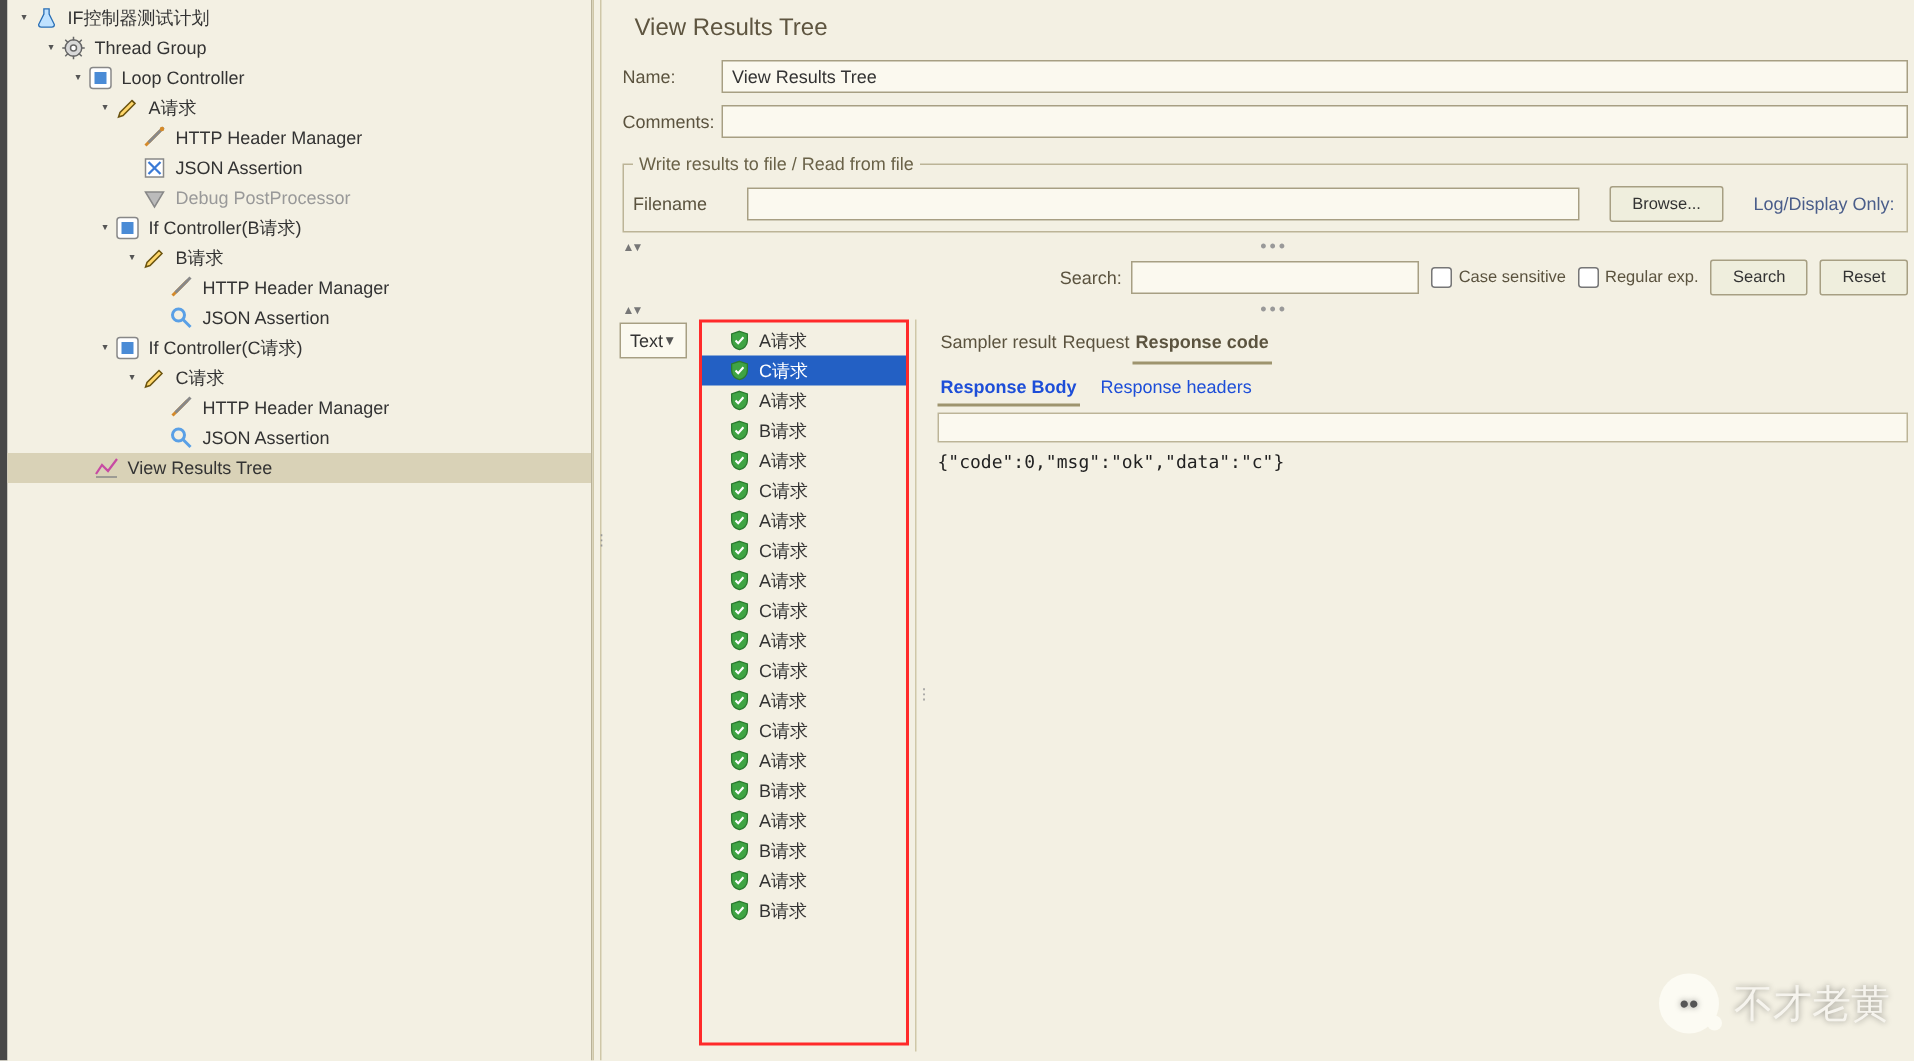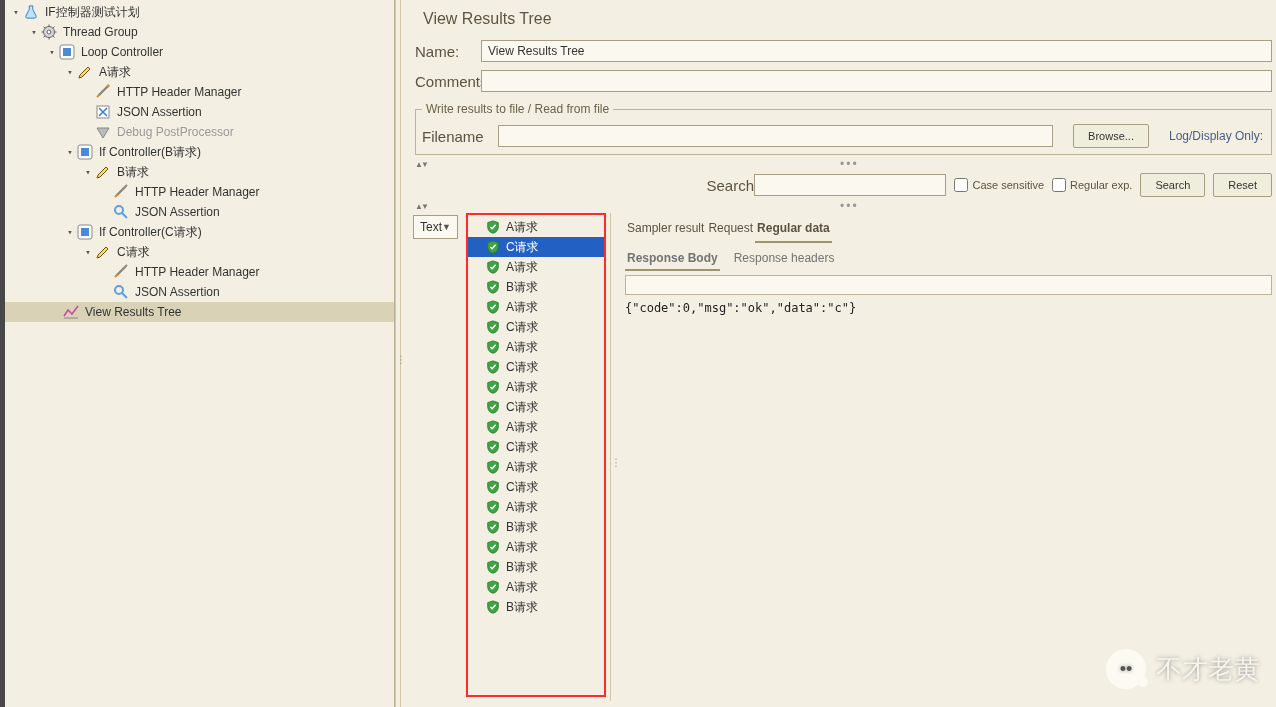--- a/index.html
+++ b/index.html
@@ -100,21 +100,21 @@
     padding: 4px 0 10px 12px;
   }
   .form-row {
     display: flex;
     align-items: center;
     padding: 2px 4px 6px 4px;
   }
   .form-label {
     width: 66px;
     color: #5b533f;
-    font-size: 15px;
+    font-size: 12px;
   }
   .text-input {
     flex: 1;
     height: 22px;
     border: 1px solid #a79f83;
     background: #fbf9ef;
     padding: 2px 6px;
     font-size: 12px;
     color: #333;
   }
@@ -244,21 +244,21 @@
     font-size:12px;
     color:#5b533f;
   }
   .tab { padding: 2px 2px 6px 2px; cursor:pointer; }
   .tab.active { border-bottom: 2px solid #9e946e; font-weight:600;}
   .subtabs {
     display:flex;
     gap: 12px;
     padding: 6px 4px 4px 4px;
     font-size:12px;
-    color:#737373;
+    color:#1d4ed8;
   }
   .subtab { padding: 2px 2px 4px 2px; cursor:pointer;}
   .subtab.active { border-bottom: 2px solid #9e946e; font-weight:600;}
   .response-toolbar {
     height: 20px;
     border:1px solid #bcb497;
     margin: 0 4px;
     background:#fbf9ef;
   }
   .response-body {
@@ -708,21 +708,21 @@
             </div>
           </div>
       </div>
 
       <div class="splitter-v2"></div>
 
       <div class="results-right">
         <div class="tabs">
           <span class="tab">Sampler result</span>
           <span class="tab">Request</span>
-          <span class="tab active">Regular data</span>
+          <span class="tab active">Response code</span>
         </div>
         <div class="subtabs">
           <span class="subtab active">Response Body</span>
           <span class="subtab">Response headers</span>
         </div>
         <div class="response-toolbar"></div>
         <div class="response-body">{"code":0,"msg":"ok","data":"c"}</div>
       </div>
     </div>
   </div>

